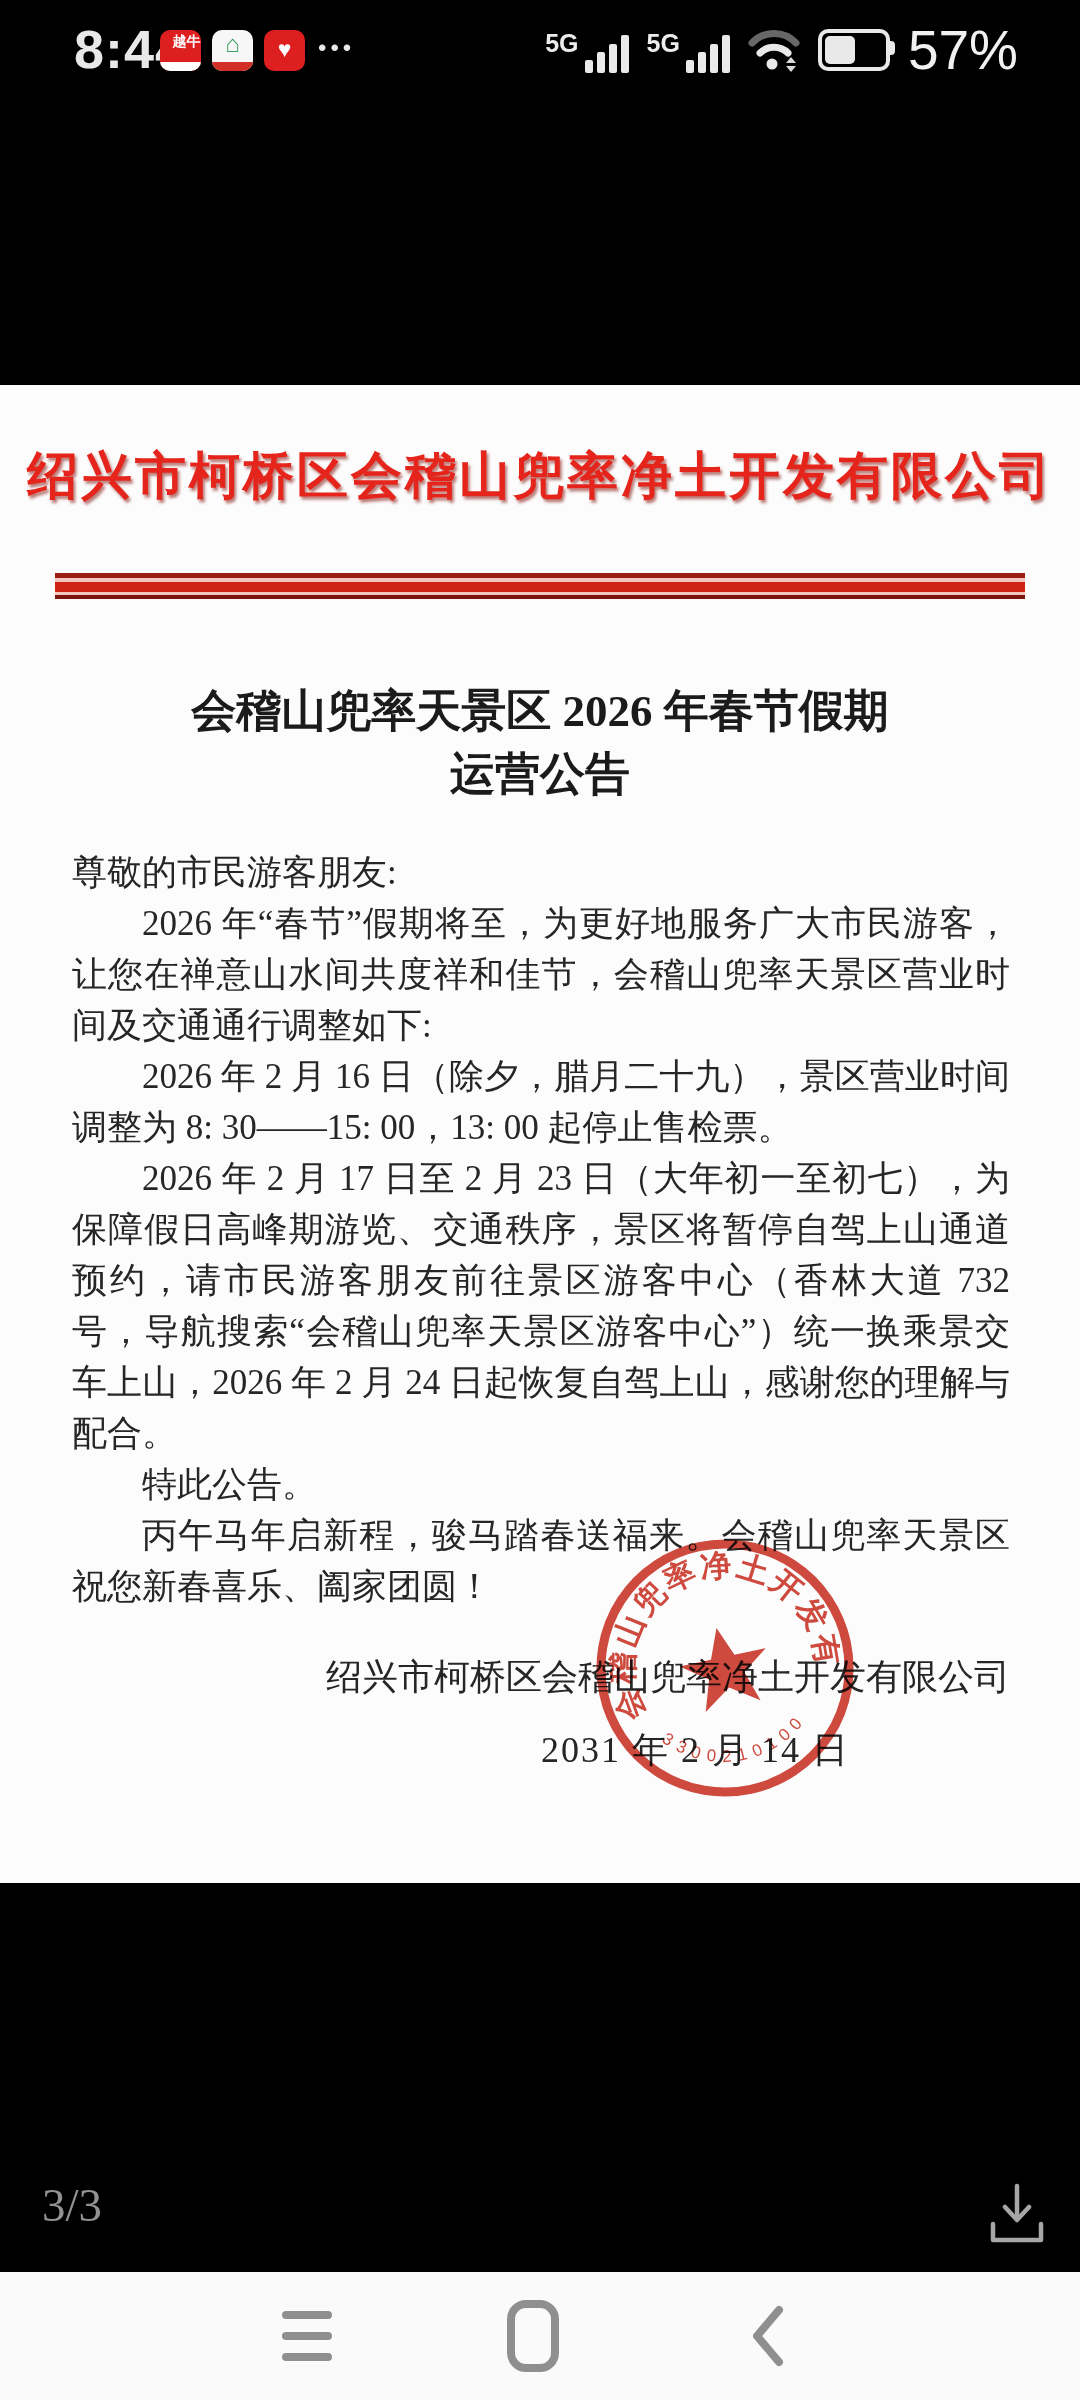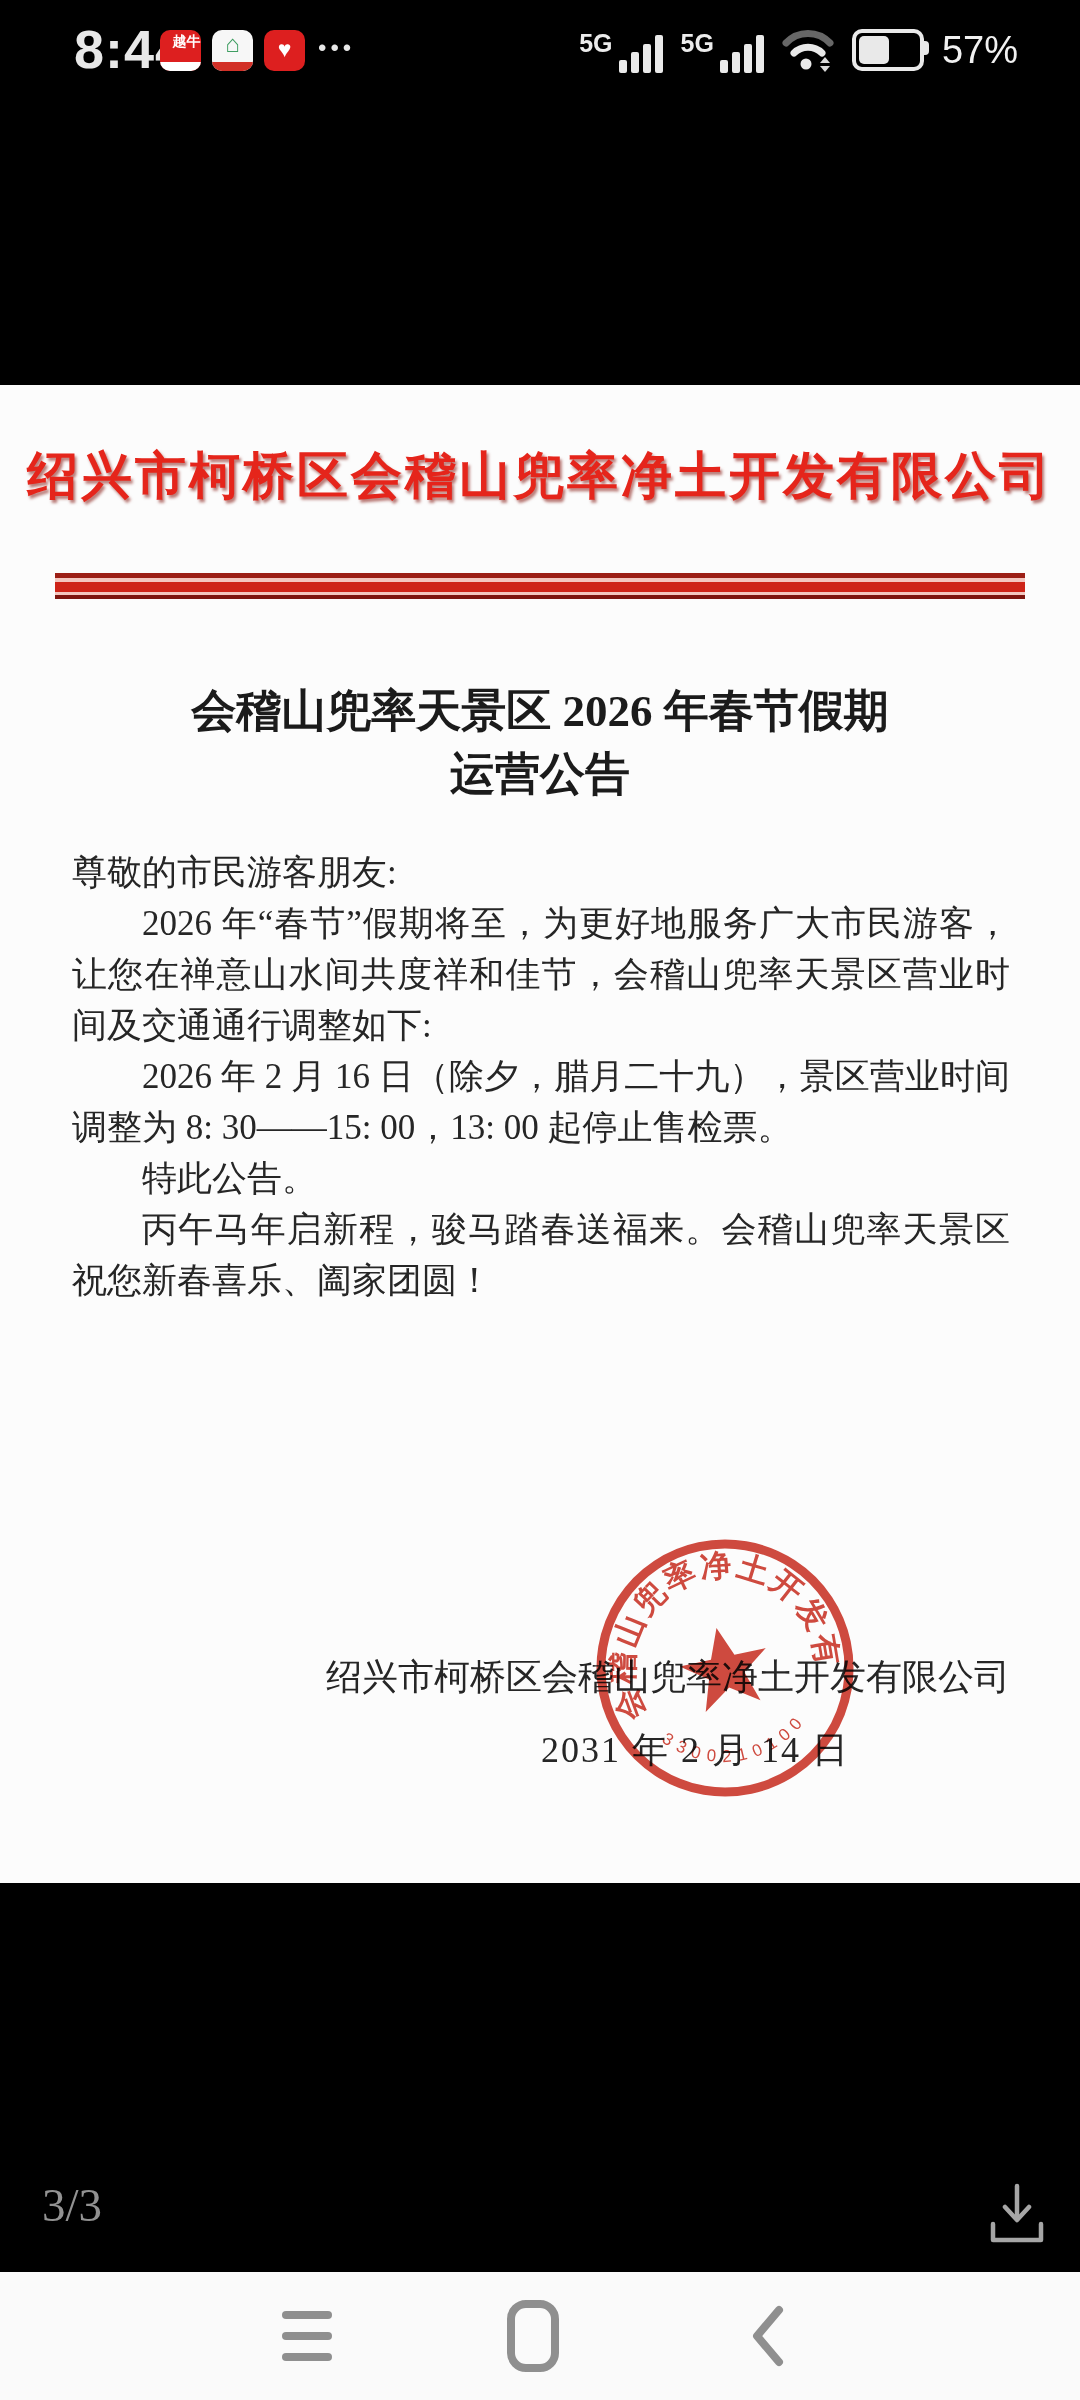--- a/index.html
+++ b/index.html
@@ -25,21 +25,21 @@
   .sig-cluster .g5{color:#ececec;font-size:25px;font-weight:700;align-self:flex-start;margin-top:2px;margin-right:3px;}
   .bars{display:flex;align-items:flex-end;gap:4px;height:40px;}
   .bars i{display:block;width:8px;background:#eaeaea;border-radius:2px;}
   .bars i:nth-child(1){height:13px;}
   .bars i:nth-child(2){height:21px;}
   .bars i:nth-child(3){height:29px;}
   .bars i:nth-child(4){height:38px;}
   .battery{position:relative;width:64px;height:34px;border:4px solid #e9e9e9;border-radius:10px;}
   .battery .fill{position:absolute;left:3px;top:3px;bottom:3px;width:30px;background:#e9e9e9;border-radius:5px;}
   .battery .nub{position:absolute;right:-9px;top:8px;width:5px;height:14px;background:#e9e9e9;border-radius:0 4px 4px 0;}
-  .sb-pct{color:#f1f1f1;font-size:38px;font-weight:500;}
+  .sb-pct{color:#f1f1f1;font-size:55px;font-weight:500;}
 
   
   .doc{position:absolute;left:0;top:385px;width:1080px;height:1498px;background:#fcfcfc;}
   .letterhead{position:absolute;left:0;top:57px;width:100%;text-align:center;
       font-family:"Liberation Serif","DejaVu Serif",serif;font-weight:700;
       font-size:51px;letter-spacing:3px;color:#e5251b;
       text-shadow:2px 3px 3px rgba(130,15,8,.55);}
   .divider{position:absolute;left:55px;top:188px;width:970px;background:#f3c6bf;}
   .divider .l1{height:5px;background:#9c1f16;}
   .divider .g1{height:4px;}
@@ -141,20 +141,21 @@
 
     <div class="doc-title">
       <div>会稽山兜率天景区 2026 年春节假期</div>
       <div>运营公告</div>
     </div>
 
     <div class="doc-body">
       <p>尊敬的市民游客朋友:</p>
       <p class="ind">2026 年“春节”假期将至，为更好地服务广大市民游客，让您在禅意山水间共度祥和佳节，会稽山兜率天景区营业时间及交通通行调整如下:</p>
       <p class="ind">2026 年 2 月 16 日（除夕，腊月二十九），景区营业时间调整为 8: 30——15: 00，13: 00 起停止售检票。</p>
+      <p class="ind">2026 年 2 月 17 日至 2 月 23 日（大年初一至初七），为保障假日高峰期游览、交通秩序，景区将暂停自驾上山通道预约，请市民游客朋友前往景区游客中心（香林大道 732 号，导航搜索“会稽山兜率天景区游客中心”）统一换乘景交车上山，2026 年 2 月 24 日起恢复自驾上山，感谢您的理解与配合。</p>
       <p class="ind">特此公告。</p>
       <p class="ind">丙午马年启新程，骏马踏春送福来。会稽山兜率天景区祝您新春喜乐、阖家团圆！</p>
     </div>
 
     <div class="sig-block">
       <div>绍兴市柯桥区会稽山兜率净土开发有限公司</div>
       <div class="sig-date">2031 年 2 月 14 日</div>
     </div>
 
     <svg class="seal" viewBox="0 0 274 274">

